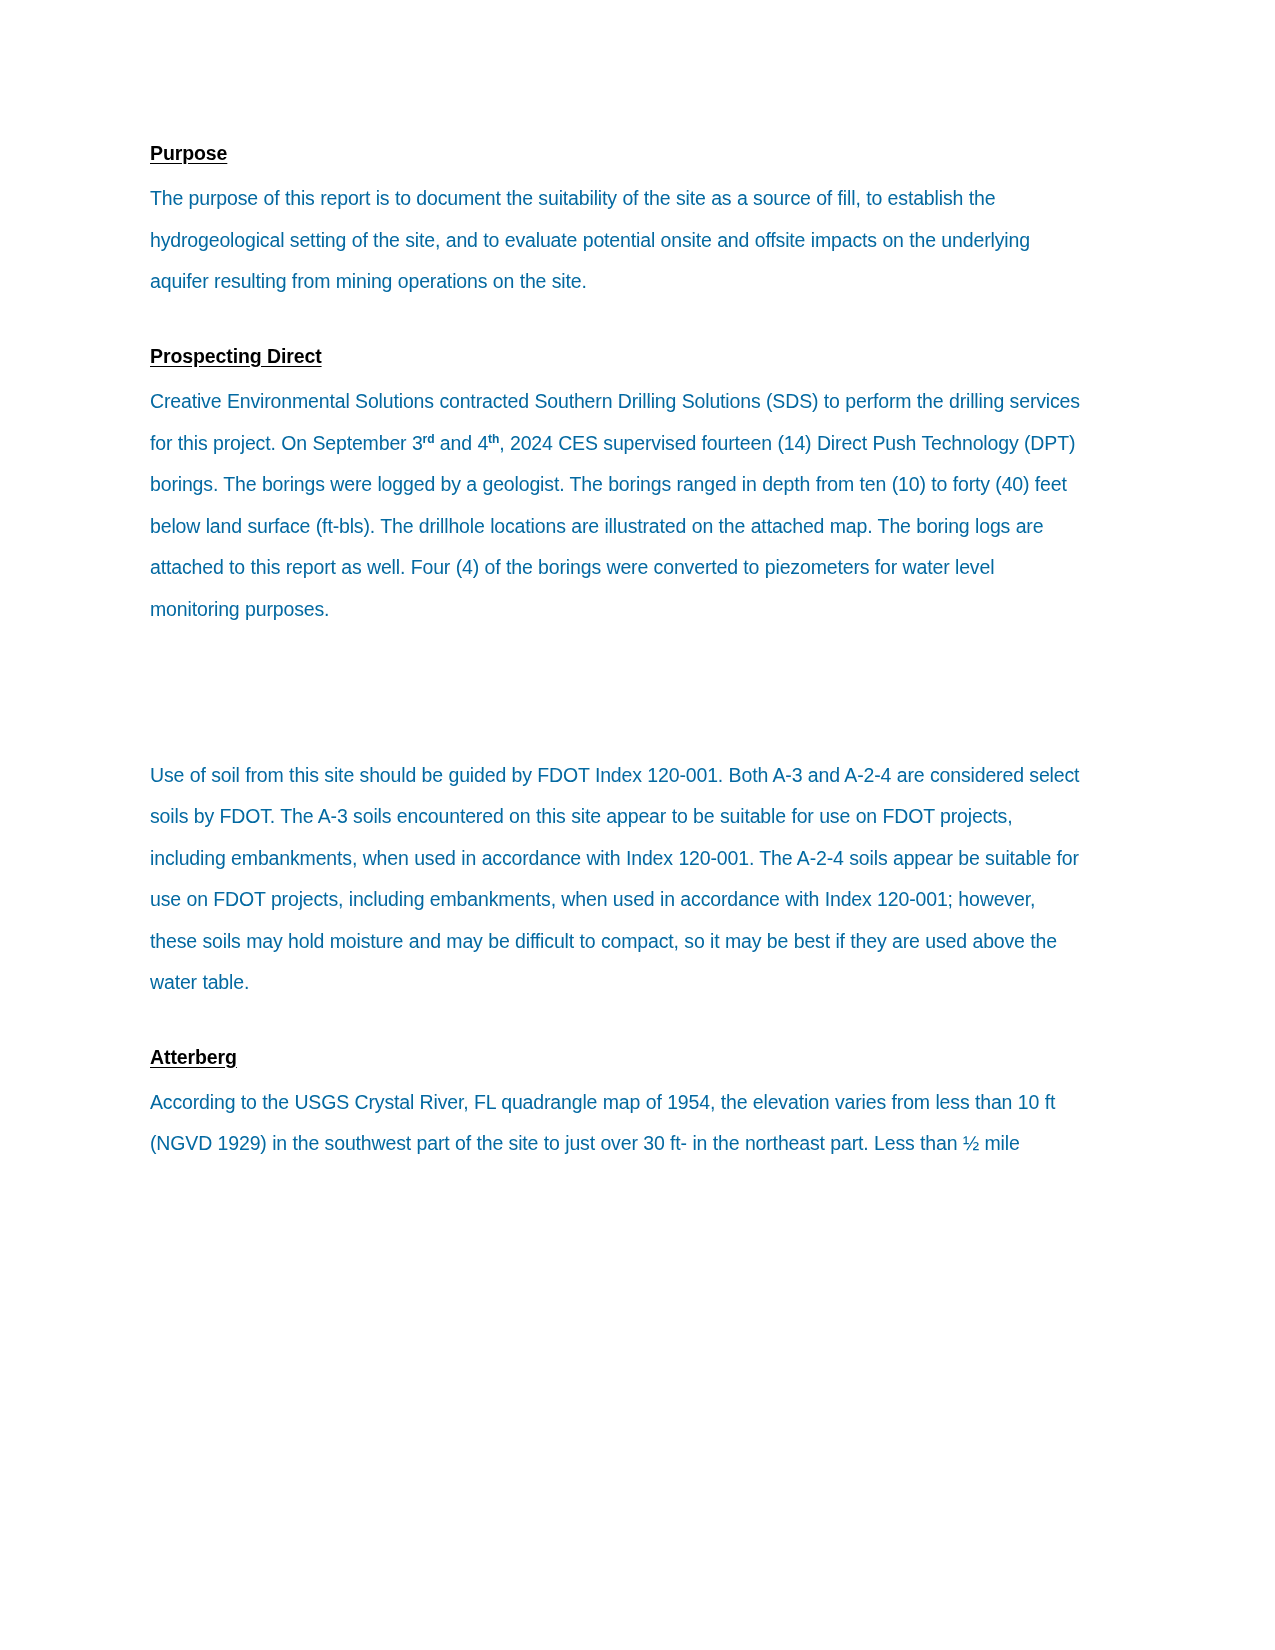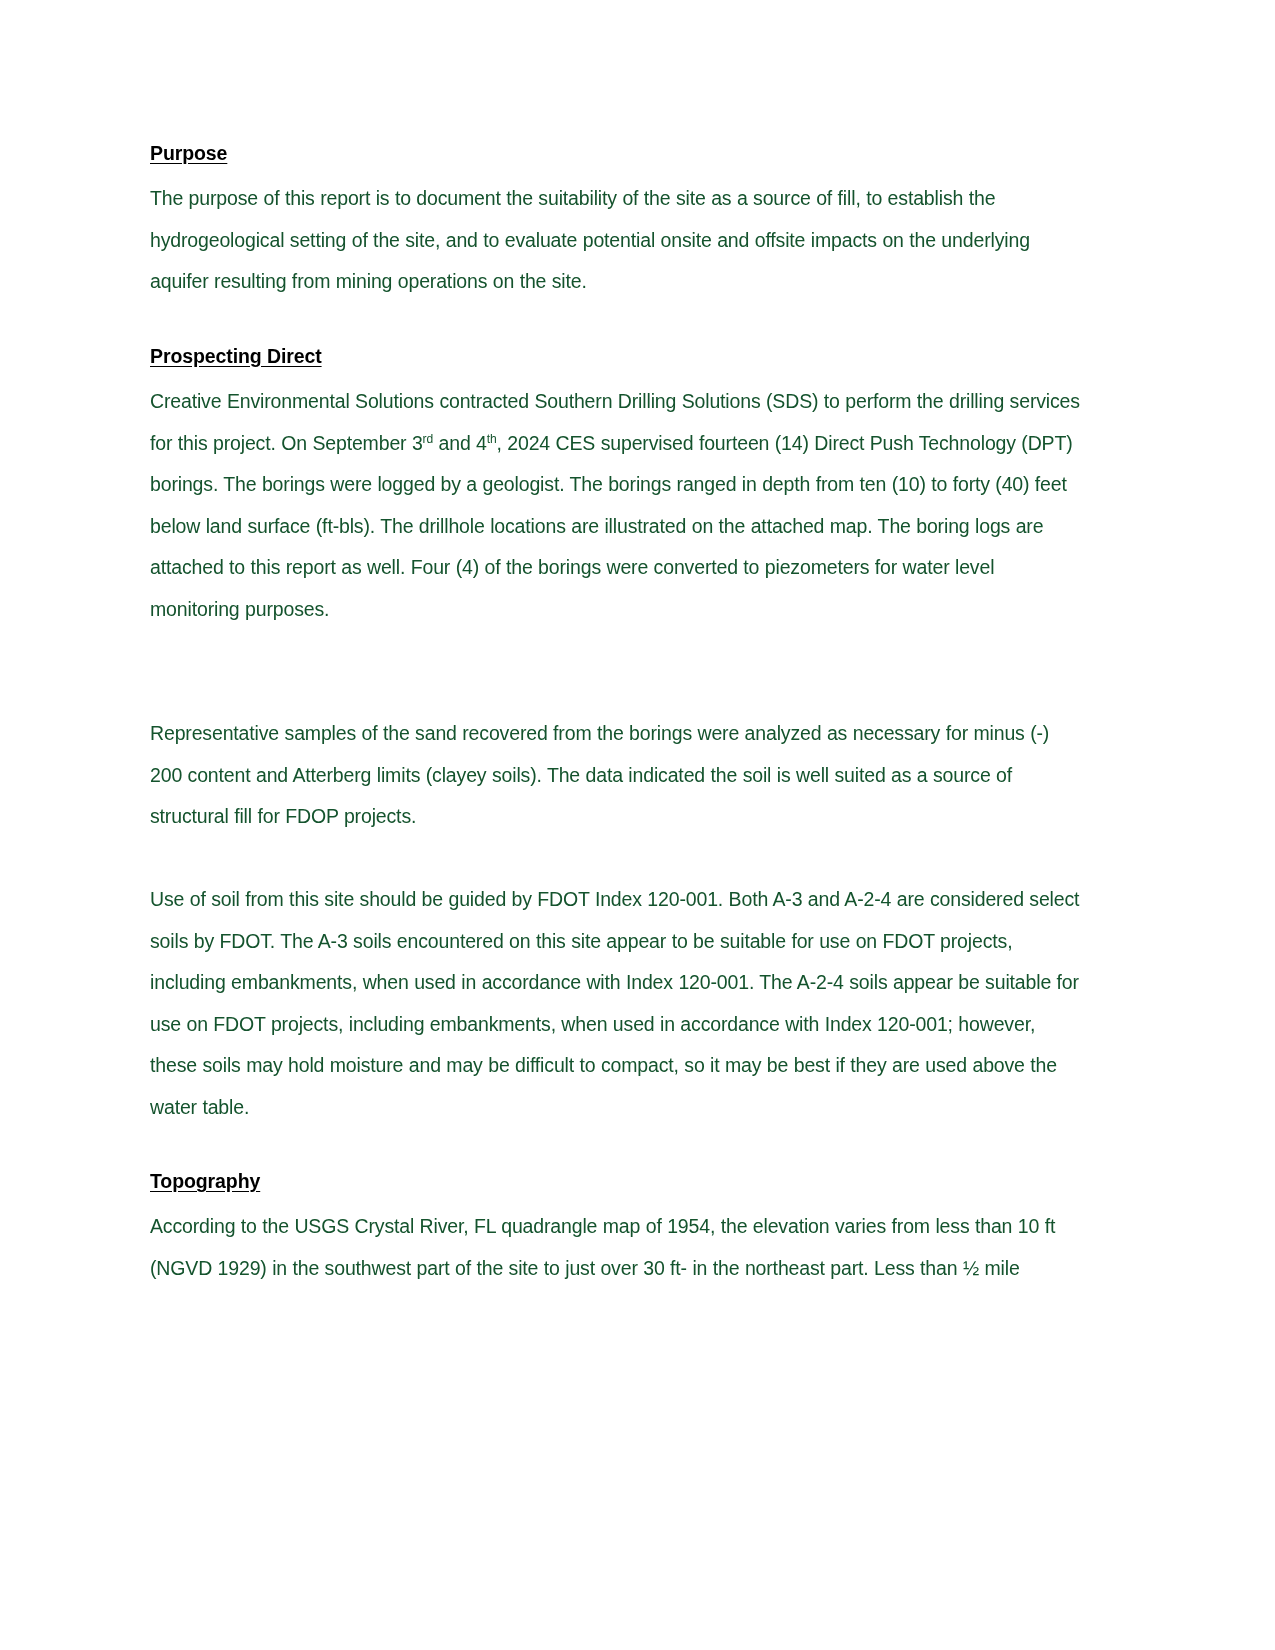--- a/index.html
+++ b/index.html
@@ -37,32 +37,33 @@
     display: block;
     width: fit-content;
   }
   p.body-text {
     font-size: 19.5px;
     line-height: 41.5px;
     margin: 0;
     letter-spacing: -0.15px;
     text-align: left;
     word-spacing: 0.2px;
-    color: #14532d;
+    color: #0369a1;
   }
   .gap-after-para {
     height: 41.5px;
   }
   .gap-before-heading {
     height: 40px;
   }
   sup {
     font-size: 0.62em;
     vertical-align: super;
     line-height: 0;
+    font-weight: bold;
   }
   .frac {
     font-size: 1em;
   }
 </style>
 </head>
 <body>
 
 <div class="page">
   <div class="content">
@@ -77,29 +78,28 @@
     <div>
       <span class="section-heading">Prospecting Direct</span>
 
       <p class="body-text"><span>Creative Environmental Solutions contracted Southern Drilling Solutions (SDS) to perform the drilling services for this project. On September 3</span><sup>rd</sup><span> and 4</span><sup>th</sup><span>, 2024 CES supervised fourteen (14) Direct Push Technology (DPT) borings. The borings were logged by a geologist. The borings ranged in depth from ten (10) to forty (40) feet below land surface (ft-bls). The drillhole locations are illustrated on the attached map. The boring logs are attached to this report as well. Four (4) of the borings were converted to piezometers for water level monitoring purposes.</span></p>
 
       <div class="gap-after-para"></div>
 
 
       <div class="gap-after-para"></div>
 
-      <p class="body-text">Representative samples of the sand recovered from the borings were analyzed as necessary for minus (-) 200 content and Atterberg limits (clayey soils).  The data indicated the soil is well suited as a source of structural fill for FDOP projects.</p>
 
       <div class="gap-after-para"></div>
 
       <p class="body-text">Use of soil from this site should be guided by FDOT Index 120-001.  Both A-3 and A-2-4 are considered select soils by FDOT.  The A-3 soils encountered on this site appear to be suitable for use on FDOT projects, including embankments, when used in accordance with Index 120-001.  The A-2-4 soils appear be suitable for use on FDOT projects, including embankments, when used in accordance with Index 120-001; however, these soils may hold moisture and may be difficult to compact, so it may be best if they are used above the water table.</p>
     </div>
 
     <div class="gap-before-heading"></div>
 
     <div>
-      <span class="section-heading">Topography</span>
+      <span class="section-heading">Atterberg</span>
 
       <p class="body-text"><span>According to the USGS Crystal River, FL quadrangle map of 1954, the elevation varies from less than 10 ft (NGVD 1929) in the southwest part of the site to just over 30 ft- in the northeast part.  Less than </span><span class="frac">½</span><span> mile</span></p>
     </div>
 
   </div>
 </div>
 
 </body></html>

